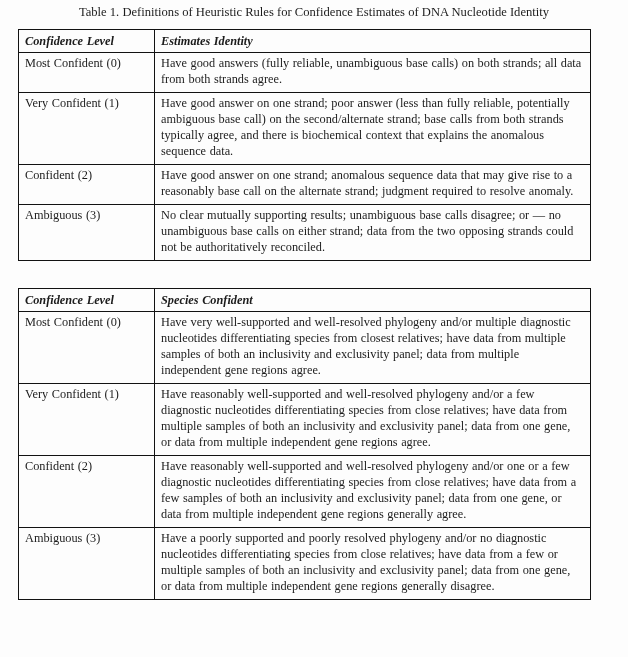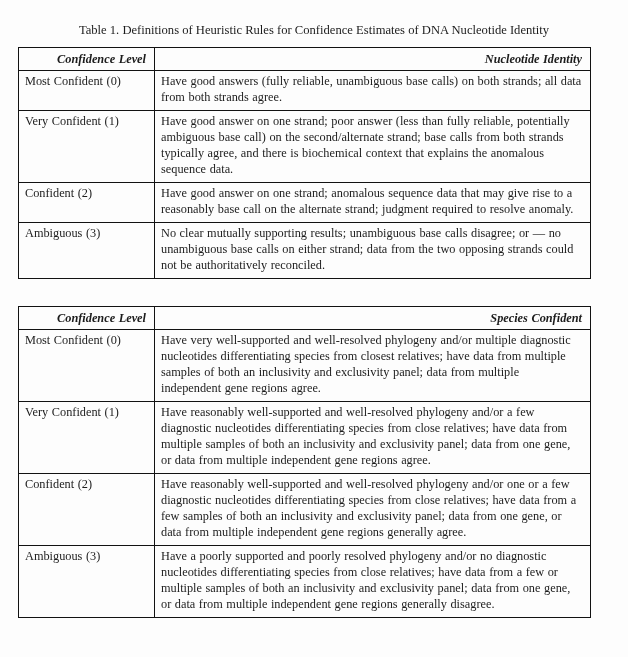--- a/index.html
+++ b/index.html
@@ -9,21 +9,21 @@
   }
   .page {
     position: relative;
     width: 628px;
     height: 657px;
     background: #fdfdfd;
     color: #1c1c1c;
     font-family: "Liberation Serif", "DejaVu Serif", serif;
     overflow: hidden;
     box-sizing: border-box;
-    padding-top: 22px;
+    padding-top: 4px;
   }
   .table-title {
     text-align: center;
     font-size: 12.6px;
     line-height: 16px;
     margin: 0 10px;
   }
   .rules-table {
     border-collapse: collapse;
     table-layout: fixed;
@@ -39,21 +39,20 @@
     padding: 2px 8px 5px 6px;
     font-size: 12.3px;
     line-height: 16px;
     word-spacing: 0.5px;
   }
   .rules-table th {
     font-weight: bold;
     font-style: italic;
     padding-top: 3px;
     padding-bottom: 3px;
-    text-align: right;
   }
   .col-level { width: 136px; }
   .col-def   { width: 436px; }
   .section-gap { margin-top: 27px; }
 </style>
 </head>
 <body>
 
 <div class="page">
 
@@ -61,21 +60,21 @@
     <div class="table-title">Table 1. Definitions of Heuristic Rules for Confidence Estimates of DNA Nucleotide Identity</div>
 
     <table class="rules-table">
       <colgroup>
         <col class="col-level">
         <col class="col-def">
       </colgroup>
       <thead>
         <tr>
           <th>Confidence Level</th>
-          <th>Nucleotide Identity</th>
+          <th>Estimates Identity</th>
         </tr>
       </thead>
       <tbody>
         <tr>
           <td>Most Confident (0)</td>
           <td>Have good answers (fully reliable, unambiguous base calls) on both strands; all data from both strands agree.</td>
         </tr>
         <tr>
           <td>Very Confident (1)</td>
           <td>Have good answer on one strand; poor answer (less than fully reliable, potentially ambiguous base call) on the second/alternate strand; base calls from both strands typically agree, and there is biochemical context that explains the anomalous sequence data.</td>

